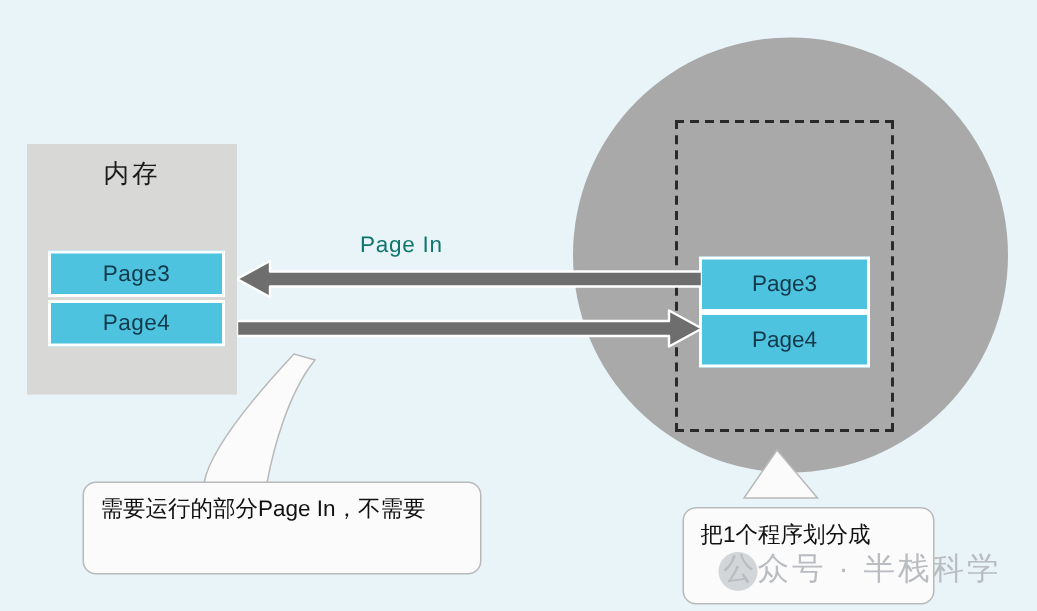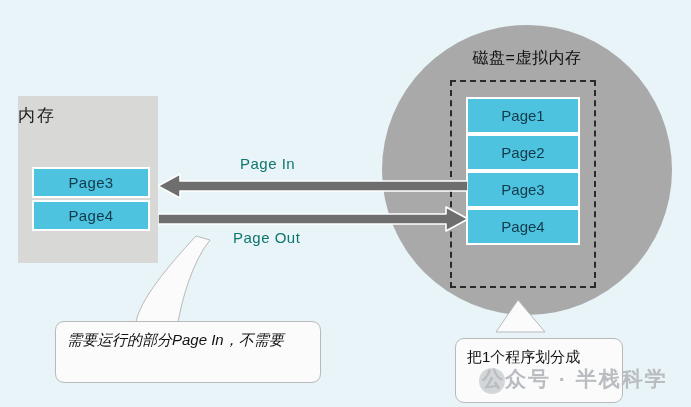--- a/index.html
+++ b/index.html
@@ -13,21 +13,21 @@
   #stage{position:absolute;left:0;top:0;width:691px;height:407px;}
   .abs{position:absolute;}
 
   
   #memory-box{
     left:18px;top:96px;width:140px;height:167px;
     background:#d8d8d6;
   }
   #memory-title{
     left:18px;top:104px;width:140px;
-    text-align:left;
+    text-align:center;
     font-size:17px;color:#1a1a1a;
     letter-spacing:2px;
   }
   .page-block{
     background:#4ec3e0;
     border:2px solid #ffffff;
     box-sizing:border-box;
     color:#123a4a;
     font-size:15px;
     display:flex;align-items:center;justify-content:center;
@@ -81,76 +81,71 @@
     background:#fbfbfb;
     border:1px solid #b9b9b9;
     border-radius:9px;
     box-sizing:border-box;
     color:#111;
     font-size:15px;
     line-height:22px;
     padding:7px 11px;
   }
   #callout-left{
-    left:55px;top:321px;width:266px;height:62px;font-style:italic;
+    left:55px;top:321px;width:266px;height:62px;
   }
   #callout-right{
     left:455px;top:338px;width:168px;height:65px;
   }
   .callout-line{white-space:nowrap;}
 
   
   #watermark{
     left:482px;top:365px;
     font-size:21px;
     color:#b9bcc0;
     letter-spacing:2px;
     white-space:nowrap;
     pointer-events:none;
-    font-weight:bold;
   }
   #watermark-mark{
     left:479px;top:368px;width:26px;height:26px;
     border-radius:50%;
     background:#c6c9cc;
     opacity:.75;
   }
   svg{display:block;}
 </style>
 </head>
 <body>
 
 <div id="stage">
 
   <div class="abs" id="memory-box"></div>
   <div class="abs" id="memory-title">内存</div>
   <div class="abs page-block" id="mem-page3">Page3</div>
   <div class="abs page-block" id="mem-page4">Page4</div>
 
   <div class="abs" id="disk-circle"></div>
-  <div class="abs" id="disk-title">磁盘=虚拟内存</div>
   <div class="abs" id="disk-dashed"></div>
-  <div class="abs disk-page" id="disk-page1">Page1</div>
-  <div class="abs disk-page" id="disk-page2">Page2</div>
   <div class="abs disk-page" id="disk-page3">Page3</div>
   <div class="abs disk-page" id="disk-page4">Page4</div>
 
   <div class="abs" id="arrow-in">
     <svg width="310" height="28" viewBox="0 0 310 28">
       <path d="M 0 14 L 22 2 L 22 9 L 310 9 L 310 19 L 22 19 L 22 26 Z" fill="#6e6e6e" stroke="#ffffff" stroke-width="1.6" stroke-linejoin="round"></path>
     </svg>
   </div>
 
   <div class="abs" id="arrow-out">
     <svg width="310" height="28" viewBox="0 0 310 28">
       <path d="M 310 14 L 288 2 L 288 9 L 0 9 L 0 19 L 288 19 L 288 26 Z" fill="#6e6e6e" stroke="#ffffff" stroke-width="1.6" stroke-linejoin="round"></path>
     </svg>
   </div>
   <div class="abs arrow-label" id="label-page-in">Page In</div>
-  <div class="abs arrow-label" id="label-page-out">Page Out</div>
 
   <svg class="abs" style="left:0;top:0;width:691px;height:407px;pointer-events:none;">
 
     <path d="M 196 236 C 168 266 140 300 136 322 L 178 322 C 182 300 192 262 210 240 Z" fill="#fbfbfb" stroke="#b9b9b9" stroke-width="1"></path>
 
     <path d="M 518 300 L 545 332 L 496 332 Z" fill="#fbfbfb" stroke="#b9b9b9" stroke-width="1"></path>
   </svg>
 
   <div class="abs callout" id="callout-left">
     <div class="callout-line">需要运行的部分Page In，不需要</div>

